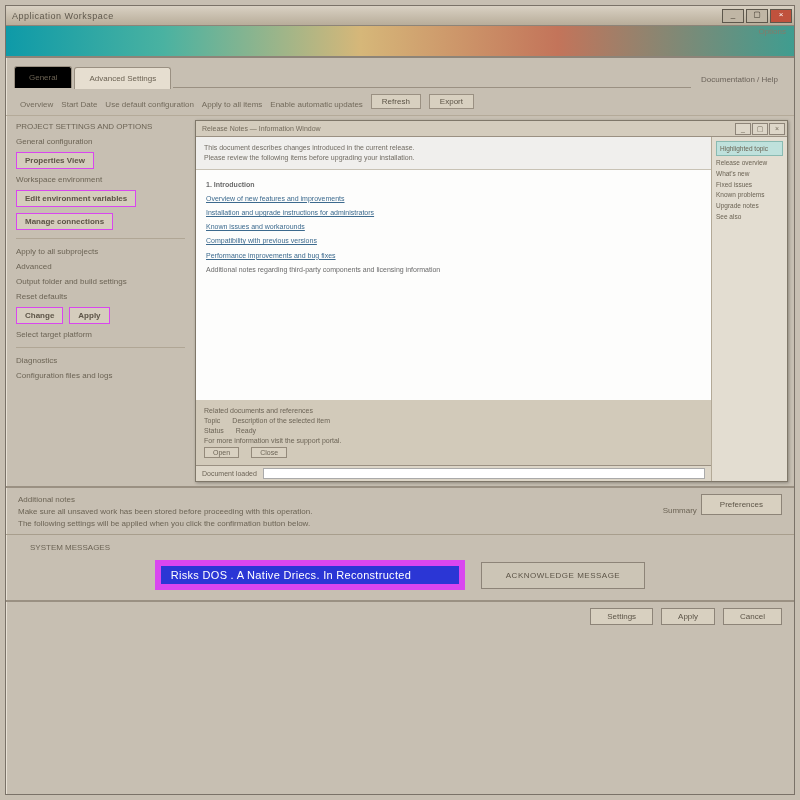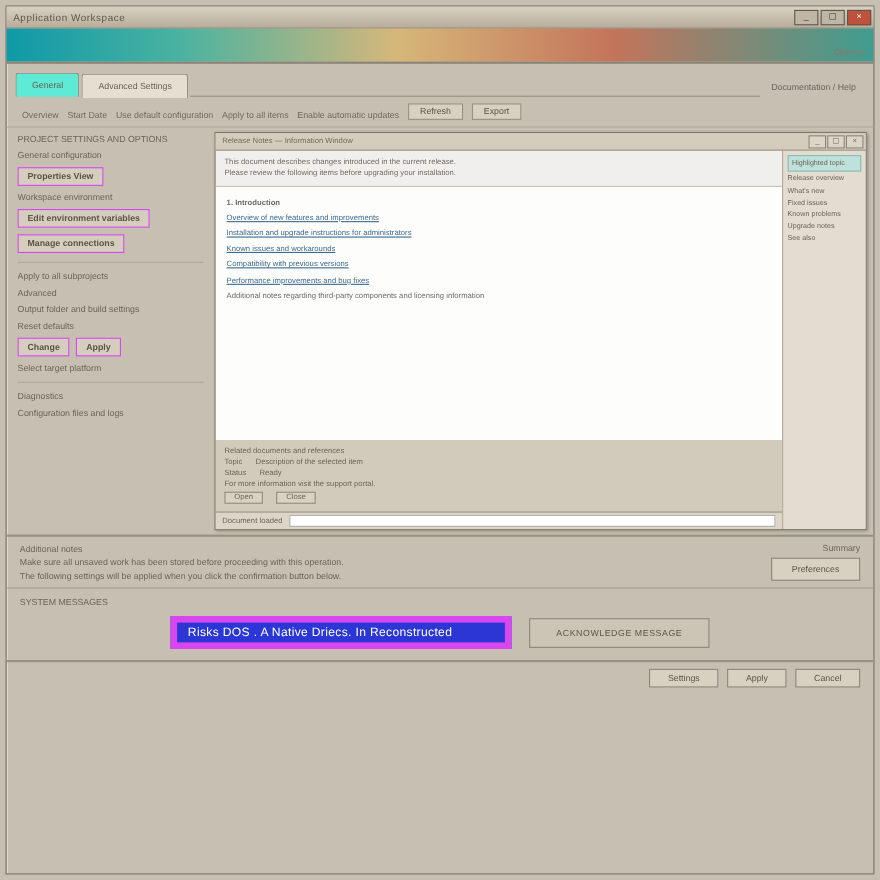--- a/index.html
+++ b/index.html
@@ -9,33 +9,33 @@
 
   
   .titlebar { height: 20px; background: linear-gradient(to bottom,#d9d1c3,#b8ad9a); border-bottom:1px solid #8d8478; display:flex; align-items:center; justify-content:space-between; padding:0 2px 0 6px; }
   .titlebar-text { color:#5f584c; font-size:9px; letter-spacing:0.5px; }
   .winbtns { display:flex; gap:2px; }
   .winbtn { width:22px; height:14px; background:#c0b6a5; border:1px solid #5d574c; font-size:8px; line-height:10px; text-align:center; color:#383228; }
   .winbtn.close { background:#c0523d; color:#fff; }
 
   
   .banner { height:32px; background:linear-gradient(to right,#0e9aa8,#4ab2a1 20%,#d6b779 45%,#c3745a 70%,#3f9d90); border-bottom:2px solid #8d8478; position:relative; }
-  .banner-label { position:absolute; right:8px; bottom:4px; color:#857b6a; font-size:8px; }
+  .banner-label { position:absolute; right:8px; bottom:20px; color:#857b6a; font-size:8px; }
 
   
   .toolbar { display:flex; align-items:center; gap:6px; padding:4px 8px; border-bottom:1px solid #a89e8d; }
   .tool-label { color:#6a614f; font-size:9px; }
   .tool-sep { width:1px; height:14px; background:#a89e8d; }
   .tool-btn { padding:2px 6px; background:#dcd4c5; border:1px solid #8d8478; color:#5c5447; font-size:8px; }
   .tool-btn-grp { margin-left:auto; display:flex; gap:4px; }
   .tool-btn.sq { width:26px; height:24px; display:flex; align-items:center; justify-content:center; }
 
   
   .tabs { display:flex; gap:2px; padding:0 8px; align-items:flex-end; height:30px; }
-  .tab { padding:6px 14px; background:#5eead4; border:1px solid #9a9082; border-bottom:none; font-size:8px; color:#6b6253; border-radius:3px 3px 0 0; }
+  .tab { padding:6px 14px; background:#000000; border:1px solid #9a9082; border-bottom:none; font-size:8px; color:#6b6253; border-radius:3px 3px 0 0; }
   .tab.active { background:#e6ded0; position:relative; top:1px; }
   .tab-spacer { flex:1; border-bottom:1px solid #9a9082; height:1px; align-self:flex-end; }
   .tab-link { font-size:8px; color:#6b635a; margin-left:auto; padding:4px 8px; }
 
   
   .subbar { display:flex; align-items:flex-end; gap:8px; padding:6px 14px; border-bottom:1px solid #b4aa99; }
   .subbar span { font-size:8px; color:#726a5b; }
   .subbar .btn { padding:2px 10px; background:#d8d0c0; border:1px solid #9a9082; font-size:8px; color:#5c5447; }
 
   
@@ -63,25 +63,25 @@
   .inner-status { height:16px; background:#ddd6c8; border-top:1px solid #9a9082; display:flex; align-items:center; padding:0 6px; font-size:7px; color:#6c6456; }
   .inner-status .field { flex:1; height:11px; background:#fff; border:1px solid #aaa; margin-left:6px; }
 
   .inner-side { width:76px; background:#e3ddd1; border-left:1px solid #b3a997; padding:4px; display:flex; flex-direction:column; gap:3px; font-size:6.5px; color:#6b6354; }
   .inner-side .chip { background:#bfe1dc; border:1px solid #8abab2; padding:3px; }
   .inner-side .item { line-height:1.2; }
 
   
   .lower { border-top:2px solid #9a9082; padding:6px 12px 4px; display:flex; gap:8px; align-items:flex-start; }
   .lower-left { flex:1; font-size:8px; color:#6c6455; line-height:1.5; }
-  .lower-right { display:flex; flex-direction:column; gap:4px; align-items:flex-end; font-size:8px; color:#6c6455; }
+  .lower-right { display:flex; gap:4px; align-items:flex-end; font-size:8px; color:#6c6455; }
   .lower-btn { padding:5px 18px; background:#d8d0c0; border:1px solid #8d8478; font-size:8px; color:#5c5447; }
 
   
-  .bottom-sec { border-top:1px solid #a89e8d; padding:8px 12px 10px; }
+  .bottom-sec { border-top:1px solid #a89e8d; padding:8px 24px 10px; }
   .bottom-head { font-size:8px; color:#6c6455; margin-bottom:8px; }
   .bottom-row { display:flex; gap:16px; align-items:center; justify-content:center; }
   .blue-banner { width:310px; height:30px; background:#2b36d5; border:6px solid #d946ef; color:#fff; font-size:11px; display:flex; align-items:center; padding:0 10px; letter-spacing:0.3px; }
   .grey-btn { padding:8px 24px; background:#ccc5b6; border:1px solid #8d8478; font-size:8px; color:#5c5447; letter-spacing:0.5px; }
 
   
   .footer { border-top:2px solid #9a9082; height:30px; display:flex; align-items:center; justify-content:flex-end; gap:8px; padding:0 12px; }
   .footer .btn { padding:3px 16px; background:#d8d0c0; border:1px solid #8d8478; font-size:8px; color:#5c5447; }
 
   .icon-sq { display:inline-block; width:10px; height:10px; background:#8fa8b8; border:1px solid #5c758a; }

